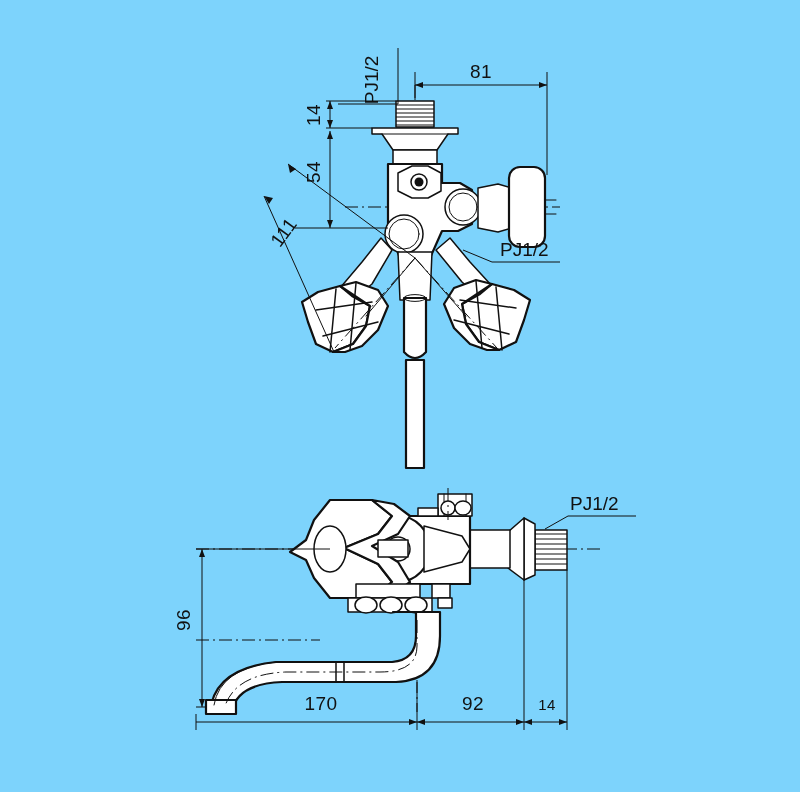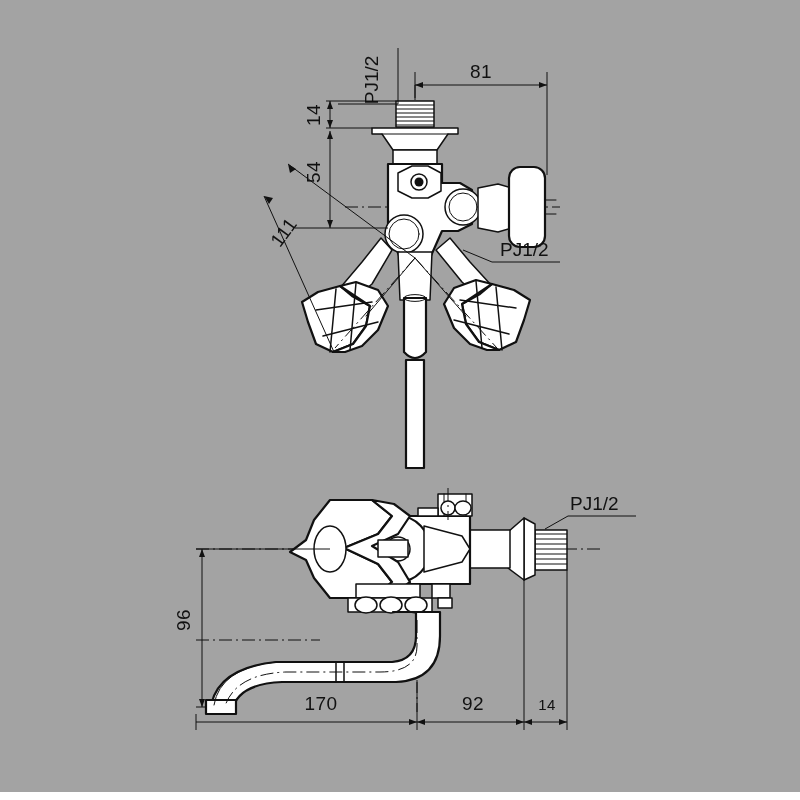--- a/index.html
+++ b/index.html
@@ -6,21 +6,21 @@
   body{
     width:800px;height:800px;
     font-family:"Liberation Sans", sans-serif;
     color:#111111;
     overflow:hidden;
     position:relative;
   }
   #sheet{
     position:absolute;inset:0;
     width:800px;height:792px;
-    background:#a3a3a3;
+    background:#7dd3fc;
   }
   svg.dwg{position:absolute;left:0;top:0;width:800px;height:800px;}
   .ln{fill:none;stroke:#111;stroke-width:1.5;stroke-linecap:round;stroke-linejoin:round;}
   .ln-fine{fill:none;stroke:#111;stroke-width:1;stroke-linecap:round;stroke-linejoin:round;}
   .dim{fill:none;stroke:#111;stroke-width:1;}
   .cl{fill:none;stroke:#111;stroke-width:1;stroke-dasharray:13 4 2 4;}
   .hatch{fill:none;stroke:#111;stroke-width:1;}
   .wht{fill:#ffffff;stroke:#111;stroke-width:1.5;stroke-linejoin:round;}
   .wht-th{fill:#ffffff;stroke:#111;stroke-width:2.2;stroke-linejoin:round;}
   .dimtxt{

